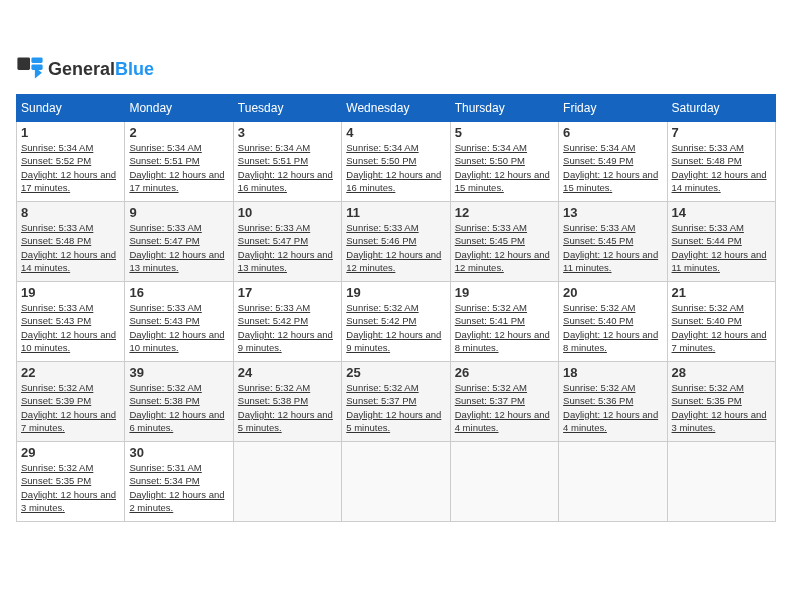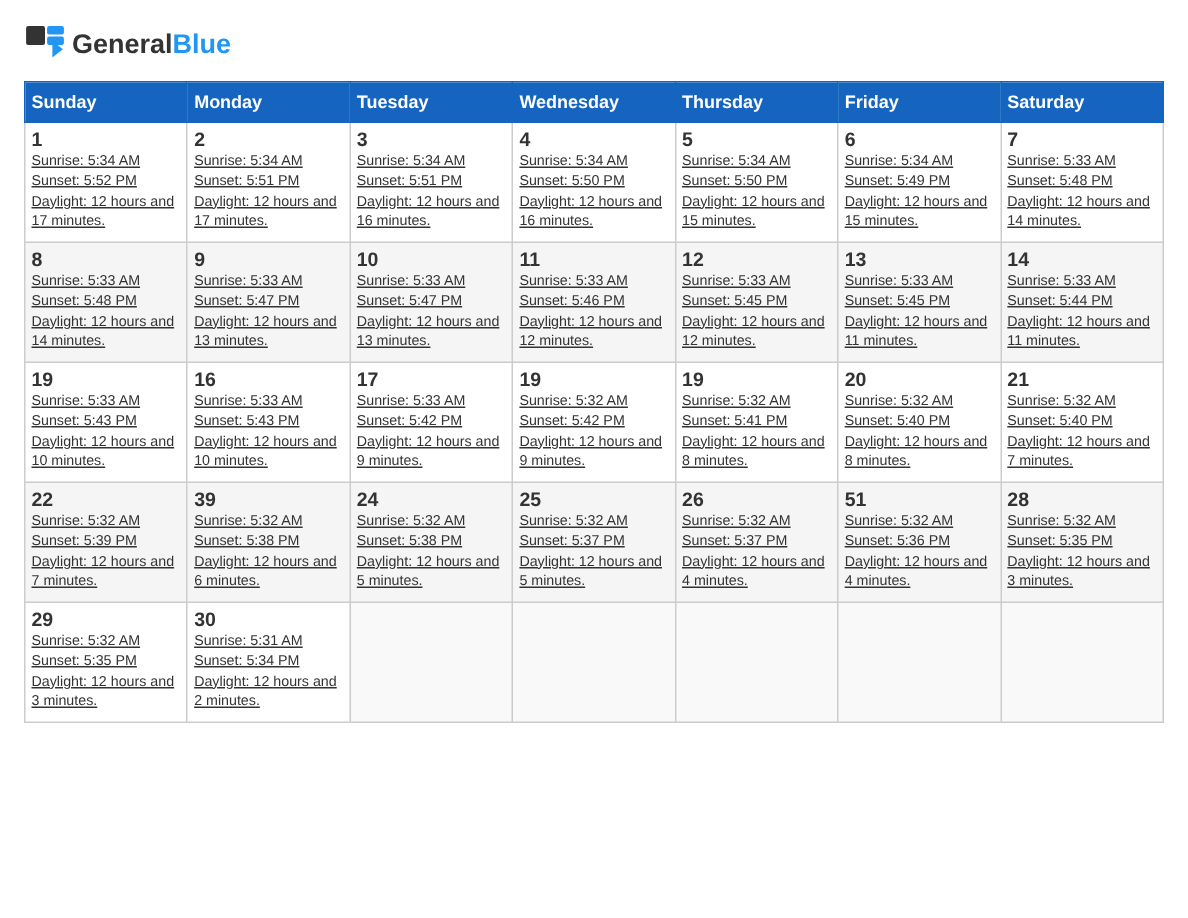--- a/index.html
+++ b/index.html
@@ -9,20 +9,21 @@
       width: 792px;
       height: 612px;
       overflow: hidden;
       padding: 16px;
     }
     .header-section {
       display: flex;
       justify-content: space-between;
       align-items: center;
       margin-bottom: 10px;
+      margin-top: 40px;
     }
     .logo {
       display: flex;
       align-items: center;
       gap: 4px;
     }
     .logo-text {
       font-size: 18px;
       font-weight: bold;
       color: #333;
@@ -49,21 +50,21 @@
       width: 100%;
       border-collapse: collapse;
       font-size: 10px;
     }
     .calendar-table th {
       background-color: #1565C0;
       color: #fff;
       padding: 6px 4px;
       text-align: left;
       font-size: 12px;
-      font-weight: bold;
+      font-weight: normal;
       border: 1px solid #1565C0;
     }
     .calendar-table td {
       border: 1px solid #ccc;
       vertical-align: top;
       padding: 3px 4px;
       width: 108px;
       min-height: 75px;
       height: 80px;
       background: #fff;
@@ -329,21 +330,21 @@
       </td>
         <td>
         <span class="day-number">26</span>
         <div class="day-info">
           Sunrise: 5:32 AM<br>
           Sunset: 5:37 PM<br>
           Daylight: 12 hours and 4 minutes.
         </div>
       </td>
         <td>
-        <span class="day-number">51</span>
+        <span class="day-number">18</span>
         <div class="day-info">
           Sunrise: 5:32 AM<br>
           Sunset: 5:36 PM<br>
           Daylight: 12 hours and 4 minutes.
         </div>
       </td>
         <td>
         <span class="day-number">28</span>
         <div class="day-info">
           Sunrise: 5:32 AM<br>

